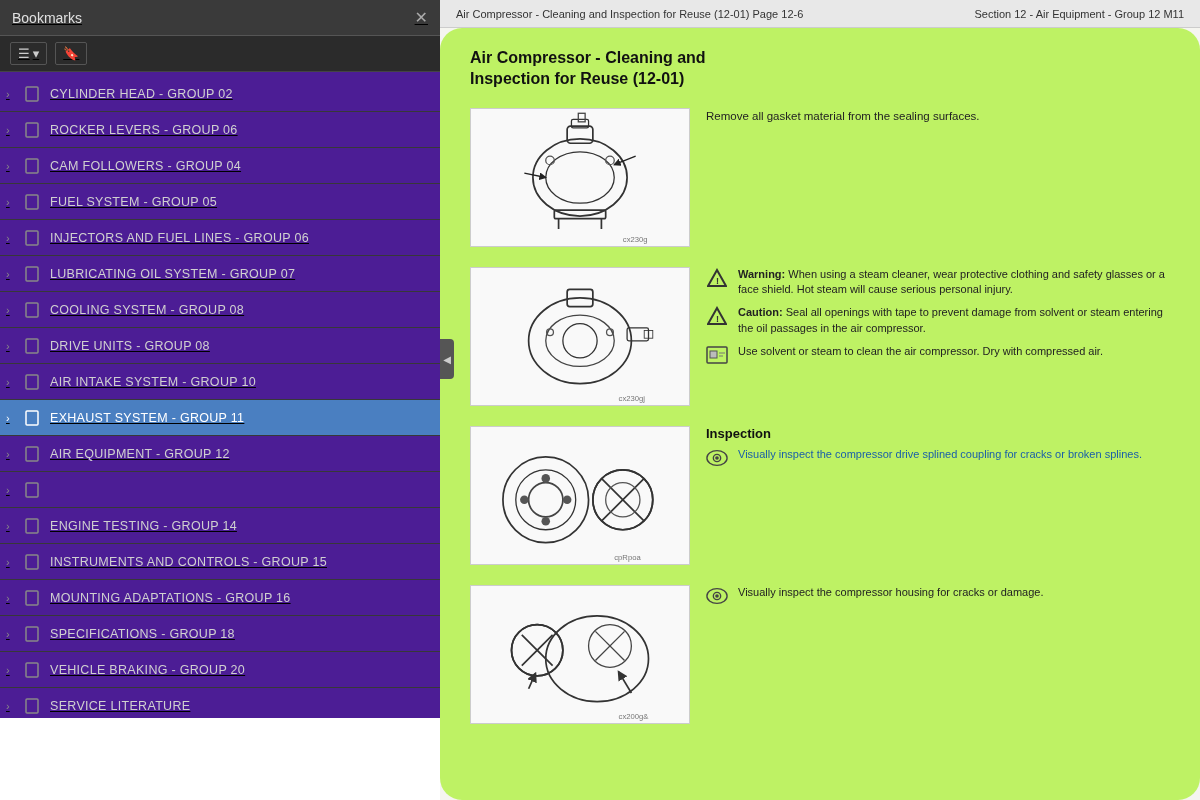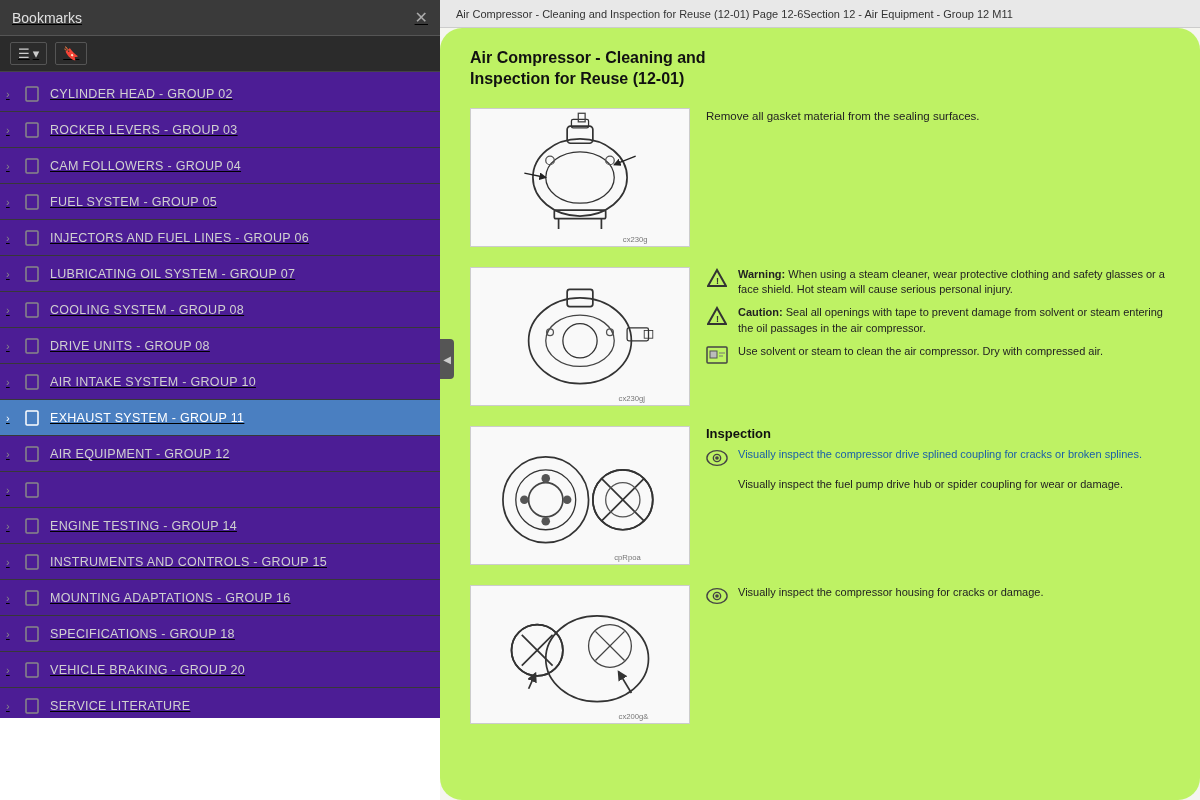--- a/index.html
+++ b/index.html
@@ -141,21 +141,21 @@
       display: flex;
       flex-direction: column;
       overflow: hidden;
     }
 
     .doc-header {
       background: #e8e8e8;
       border-bottom: 1px solid #ccc;
       padding: 5px 16px;
       display: flex;
-      justify-content: flex-start;
+      justify-content: space-between;
       align-items: center;
       font-size: 11px;
       color: #333;
       min-height: 28px;
     }
 
     .doc-header-left { font-size: 11px; color: #333; }
     .doc-header-right { font-size: 11px; color: #333; }
 
     .doc-content {
@@ -298,21 +298,21 @@
         </span>
         <span class="bookmark-label">CYLINDER HEAD - GROUP 02</span>
       </div>
       <div class="bookmark-item">
         <span class="chevron">›</span>
         <span class="bookmark-icon">
           <svg width="14" height="16" viewBox="0 0 14 16">
             <rect x="1" y="1" width="12" height="14" rx="1" fill="none" stroke="#888" stroke-width="1.5"></rect>
           </svg>
         </span>
-        <span class="bookmark-label">ROCKER LEVERS - GROUP 03</span>
+        <span class="bookmark-label">ROCKER LEVERS - GROUP 06</span>
       </div>
       <div class="bookmark-item">
         <span class="chevron">›</span>
         <span class="bookmark-icon">
           <svg width="14" height="16" viewBox="0 0 14 16">
             <rect x="1" y="1" width="12" height="14" rx="1" fill="none" stroke="#888" stroke-width="1.5"></rect>
           </svg>
         </span>
         <span class="bookmark-label">CAM FOLLOWERS - GROUP 04</span>
       </div>
@@ -599,24 +599,20 @@
         <div class="warning-row">
           <div class="warning-icon">
             <svg width="24" height="18" viewBox="0 0 24 18">
                 <ellipse cx="12" cy="9" rx="11" ry="8" fill="none" stroke="#444" stroke-width="1.5"></ellipse>
                 <circle cx="12" cy="9" r="4" fill="none" stroke="#444" stroke-width="1.5"></circle>
                 <circle cx="12" cy="9" r="2" fill="#444"></circle>
               </svg>
           </div>
           <div class="warning-text"><span class="blue-link">Visually inspect the compressor drive splined coupling for cracks or broken splines.</span></div>
         </div>
-        <div class="warning-row" style="margin-top:6px;">
-          <div class="warning-icon"></div>
-          <div class="warning-text">Visually inspect the fuel pump drive hub or spider coupling for wear or damage.</div>
-        </div>
       </div>
     </div>
 
     <div class="section-block">
       <div class="section-image">
         <svg viewBox="0 0 220 160" xmlns="http://www.w3.org/2000/svg">
           <rect x="0" y="0" width="220" height="160" fill="#f9f9f9"></rect>
 
           <ellipse cx="130" cy="85" rx="60" ry="50" fill="none" stroke="#333" stroke-width="2"></ellipse>
 

